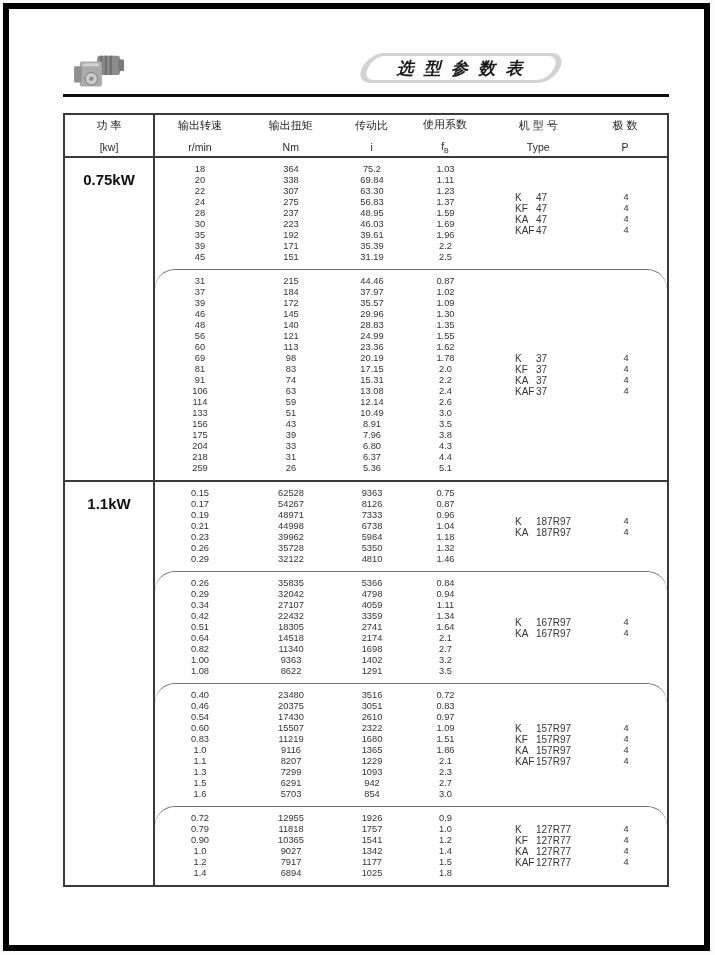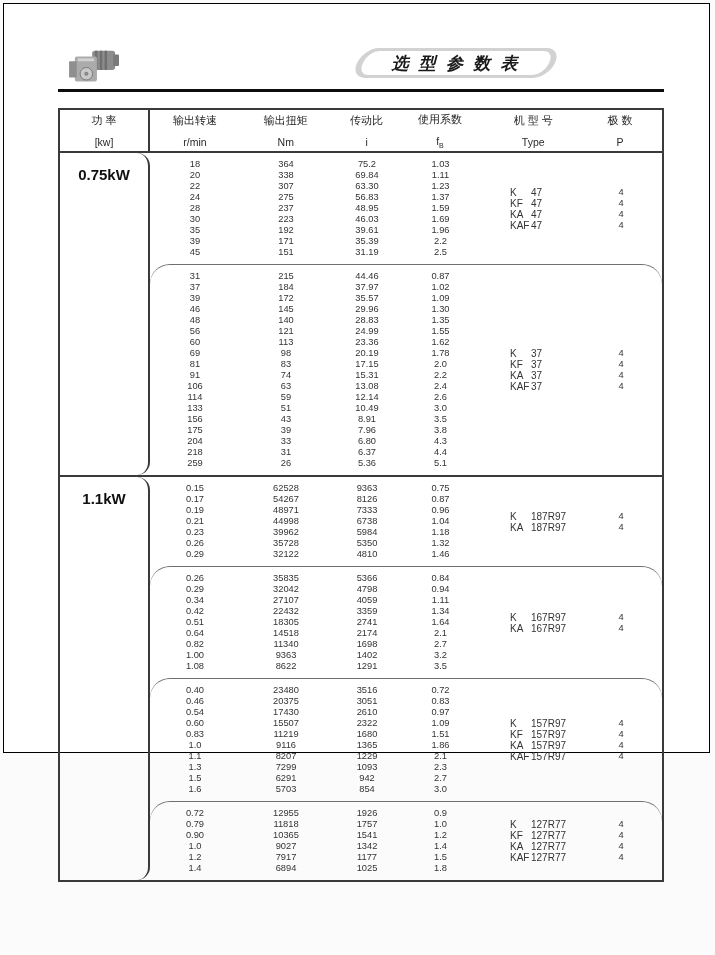--- a/index.html
+++ b/index.html
@@ -1,18 +1,18 @@
 <!DOCTYPE html>
 <html><head>
 <meta charset="utf-8">
 <style>
   html,body{margin:0;padding:0;width:715px;height:955px;background:#fbfbfb;
     font-family:"Liberation Sans",sans-serif;}
-  .page{position:absolute;left:3px;top:3px;width:707px;height:750px;
-    border:1px solid #000000;background:#fff;box-sizing:border-box;}
+  .page{position:absolute;left:3px;top:3px;width:707px;height:948px;
+    border:6px solid #000000;background:#fff;box-sizing:border-box;}
 
   
   .logo{position:absolute;left:62px;top:40px;width:58px;height:48px;}
   .badge{position:absolute;left:353px;top:44px;width:198px;height:30px;}
   .badge-shape{position:absolute;inset:0;background:#d2d2d2;border-radius:15px;
     transform:skewX(-25deg);}
   .badge-inner{position:absolute;inset:3px 6px;background:#fff;border-radius:11px;}
   .badge-text{position:absolute;inset:0;display:flex;align-items:center;justify-content:center;
     font-family:"Liberation Serif",serif;font-style:italic;font-weight:bold;
     font-size:17px;letter-spacing:3px;color:#1a1a1a;}
@@ -25,21 +25,21 @@
     font-size:11px;color:#1d1d1d;}
   .th .unit{font-size:10.5px;color:#2a2a2a;}
   .th-power{width:88px;border-right:2px solid #3a3a3a;flex:0 0 auto;}
   .h-speed{width:90px}.h-torque{width:92px}.h-ratio{width:70px}.h-factor{width:77px}
   .h-type{width:110px}.h-poles{width:74px;padding-right:10px;box-sizing:border-box;}
   .sub{font-size:7px;vertical-align:sub;}
 
   
   .section{display:flex;}
   .section + .section{border-top:2px solid #3a3a3a;}
-  .power-cell{width:88px;border-right:2px solid #3a3a3a;flex:0 0 auto;border-radius:13px;}
+  .power-cell{width:88px;border-right:2px solid #3a3a3a;flex:0 0 auto;}
   .power-label{margin-top:13px;text-align:center;font-weight:bold;font-size:15px;color:#101010;}
   .blocks{flex:1;display:flex;flex-direction:column;min-width:0;}
   .block{position:relative;padding:6px 0;overflow:hidden;}
   .block + .block{border-top:1px solid #6f6f6f;border-radius:20px;}
   .drow{display:flex;height:11px;}
   .dcell{font-size:9.3px;line-height:11px;text-align:center;color:#333;}
   .c-speed{width:90px}.c-torque{width:92px}.c-ratio{width:70px}.c-factor{width:77px}
   .types-overlay{position:absolute;left:329px;top:6px;bottom:6px;width:184px;
     display:flex;flex-direction:column;justify-content:center;}
   .trow{display:flex;height:11px;}

